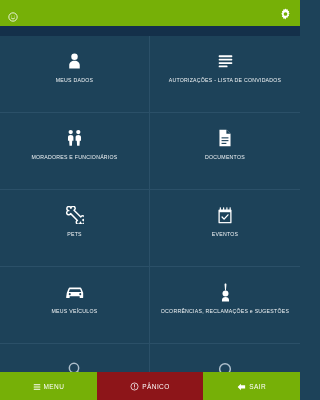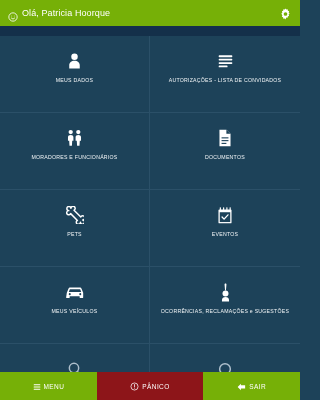--- a/index.html
+++ b/index.html
@@ -90,21 +90,20 @@
   <div class="header">
     <div class="greet-wrap">
       <span class="smiley-icon">
         <svg width="10" height="10" viewBox="0 0 24 24" fill="none" stroke="#ffffff" stroke-width="2">
           <circle cx="12" cy="12" r="10"></circle>
           <path d="M8 14.5c1 1.3 2.4 2 4 2s3-0.7 4-2" stroke-linecap="round"></path>
           <circle cx="9" cy="9.5" r="1.1" fill="#ffffff" stroke="none"></circle>
           <circle cx="15" cy="9.5" r="1.1" fill="#ffffff" stroke="none"></circle>
         </svg>
       </span>
-      <span class="greet-text">Olá, Patricia Hoorque</span>
     </div>
     <span class="gear-btn">
       <svg width="13" height="13" viewBox="0 0 24 24" fill="#ffffff">
         <path d="M12 1.8l1.5 2.1 2.5-.6.4 2.6 2.4 1-1 2.4 1.8 1.9-1.9 1.8 1 2.4-2.4 1-.4 2.6-2.5-.6L12 22.2l-1.5-2.1-2.5.6-.4-2.6-2.4-1 1-2.4L4.4 11l1.9-1.8-1-2.4 2.4-1 .4-2.6 2.5.6z"></path>
         <circle cx="12" cy="12" r="3.4" fill="#76b007"></circle>
       </svg>
     </span>
   </div>
 
   <div class="substrip"></div>

